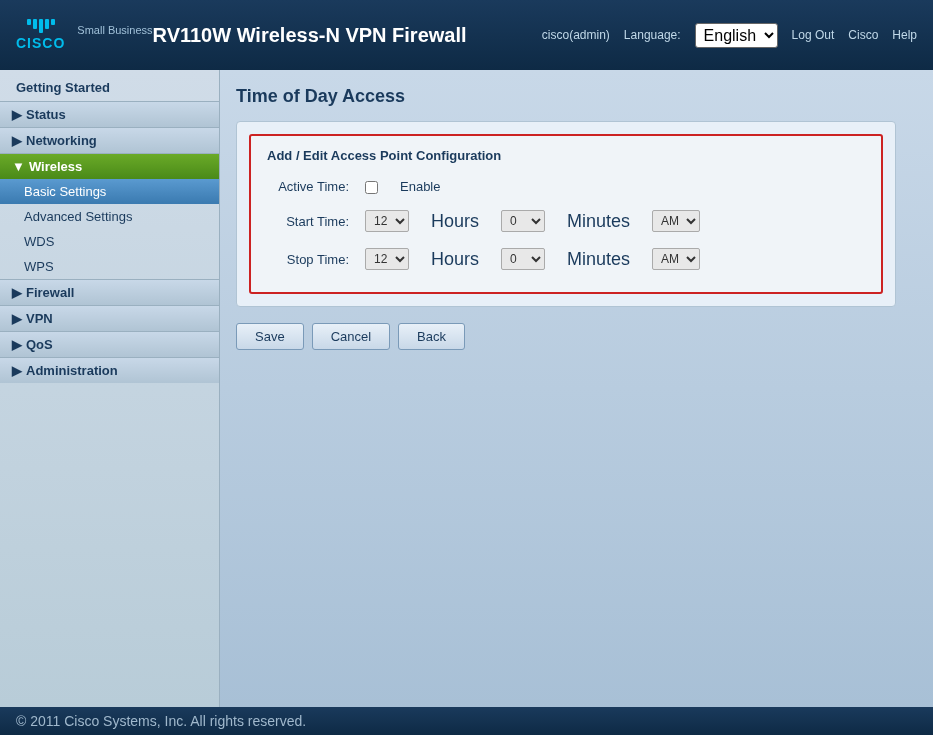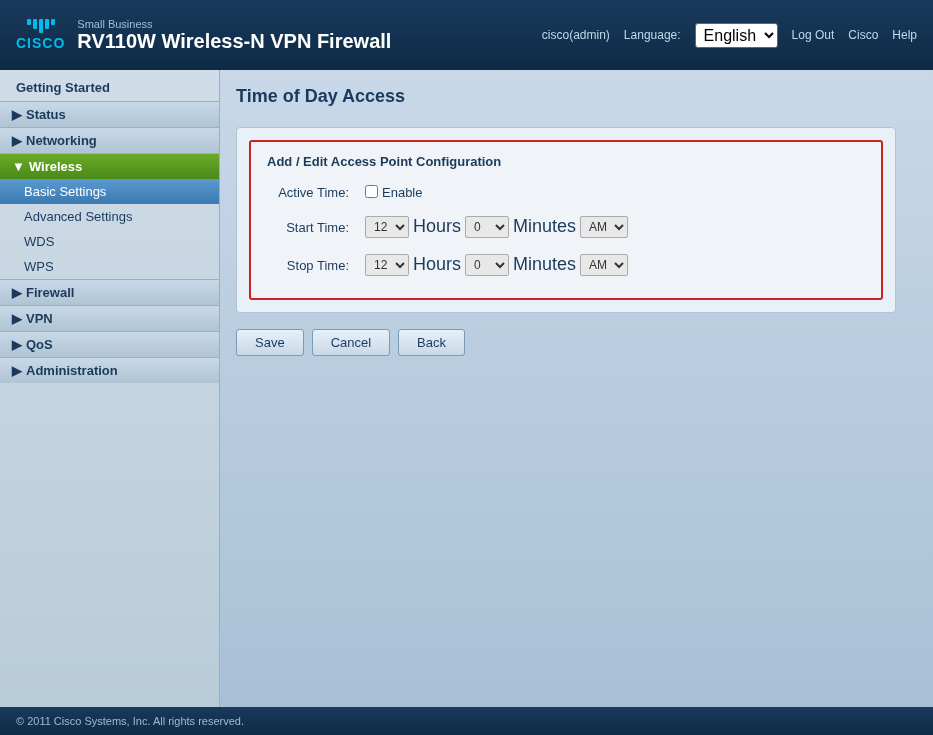--- a/index.html
+++ b/index.html
@@ -48,21 +48,21 @@
     .cisco-logo-bars span:nth-child(4) { height: 10px; }
     .cisco-logo-bars span:nth-child(5) { height: 6px; }
     .cisco-logo-text {
       color: #00bceb;
       font-size: 14px;
       font-weight: bold;
       letter-spacing: 1px;
     }
     .header-title {
       display: flex;
-      flex-direction: column;
+      flex-direction: row;
     }
     .header-title .small-biz {
       color: #a0c0d8;
       font-size: 11px;
     }
     .header-title .product-name {
       color: #ffffff;
       font-size: 20px;
       font-weight: bold;
     }
@@ -140,21 +140,21 @@
     .content {
       flex: 1;
       background: linear-gradient(180deg, #c8d8e8 0%, #a8c0d6 100%);
       padding: 16px;
       overflow-y: auto;
     }
     .page-title {
       font-size: 18px;
       color: #1a3a5c;
       font-weight: bold;
-      margin-bottom: 20px;
+      margin-bottom: 14px;
     }
 
     
     .card {
       background: #e8f0f8;
       border: 1px solid #b0c4d4;
       border-radius: 4px;
       padding: 12px;
       max-width: 660px;
     }
@@ -179,22 +179,22 @@
     }
     .form-label {
       width: 90px;
       color: #1a3a5c;
       font-size: 13px;
       text-align: right;
       padding-right: 8px;
     }
     .form-controls {
       display: flex;
-      align-items: flex-start;
-      gap: 4px;
+      align-items: flex-end;
+      gap: 22px;
     }
     .form-controls label {
       color: #1a3a5c;
       font-size: 13px;
     }
     .form-controls input[type="checkbox"] {
       cursor: pointer;
     }
     .form-controls select {
       font-size: 12px;
@@ -228,21 +228,21 @@
     }
 
     
     .footer {
       height: 28px;
       background: linear-gradient(180deg, #1a3a5c 0%, #0e2a45 100%);
       display: flex;
       align-items: center;
       padding: 12px 16px;
       color: #a0b8cc;
-      font-size: 11px;
+      font-size: 14px;
     }
   </style>
 </head>
 <body>
 
 <div class="header">
   <div class="header-left">
     <div class="cisco-logo">
       <div class="cisco-logo-bars">
         <span></span>

